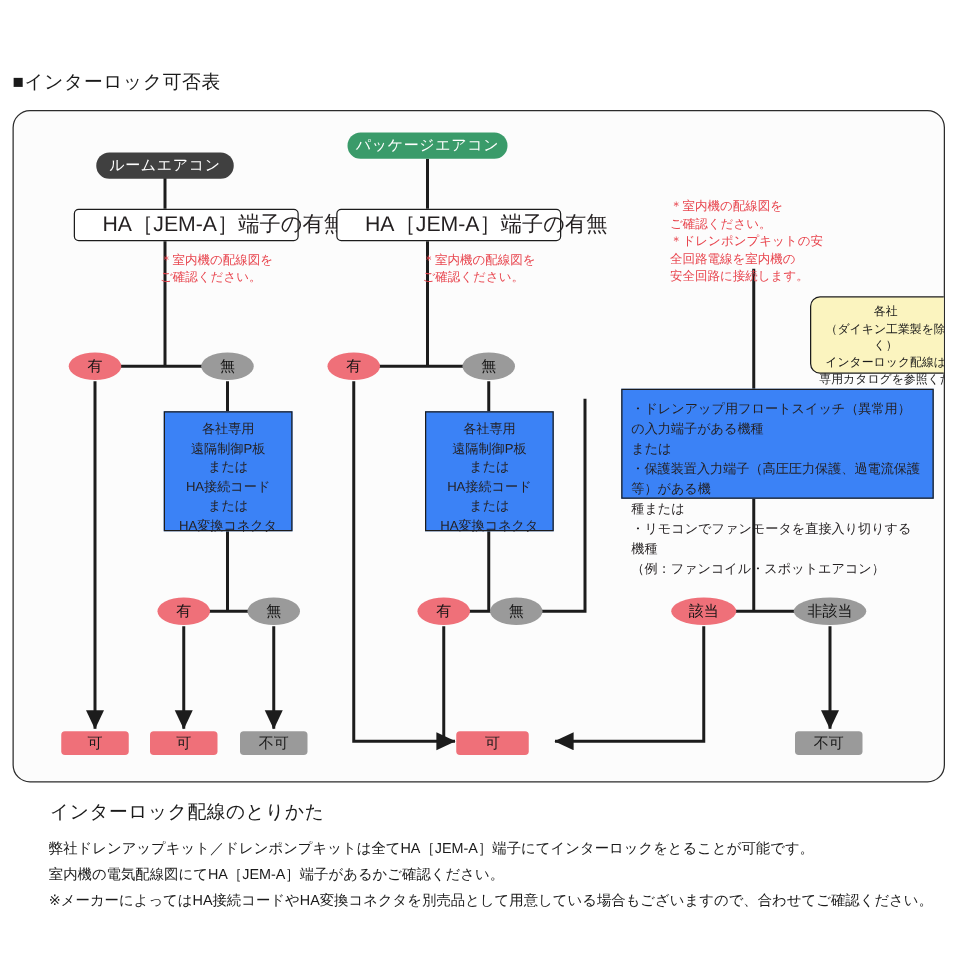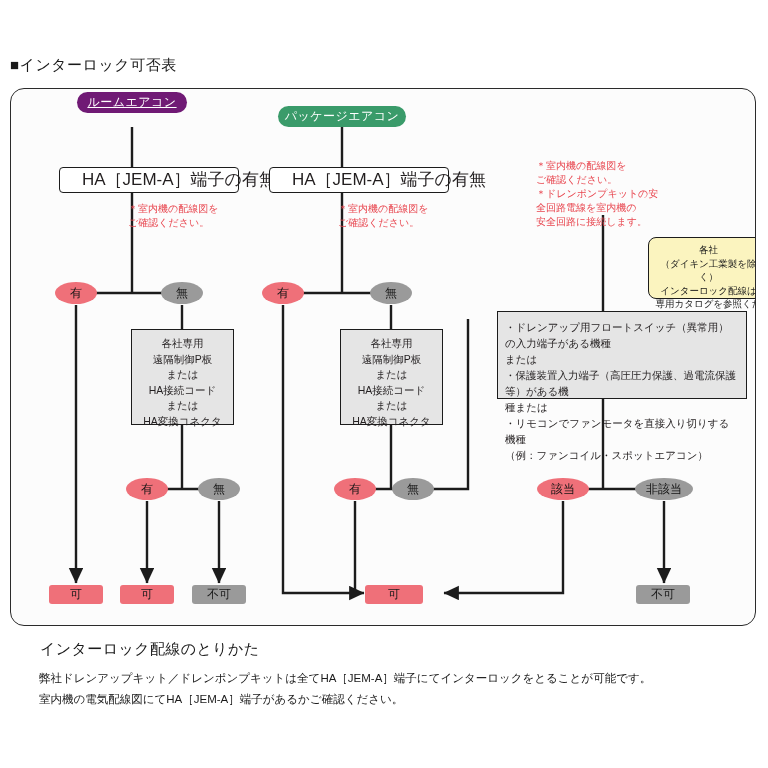--- a/index.html
+++ b/index.html
@@ -76,21 +76,21 @@
     font-size:12px;text-align:center;
     color:#1a1a1a;
   }
   .result.ok{background:#ef7079;}
   .result.ng{background:#9a9a9a;}
 
   
   .infobox{
     position:absolute;
     border:1.6px solid #1c1c1c;
-    background:#e5e5e5;
+    background:#3b82f6;
     font-size:10.5px;line-height:15.5px;
     text-align:center;
     box-sizing:border-box;
     padding:6px 4px;
   }
   .infobox.left{text-align:left;padding:7px 7px;line-height:16px;}
 
   
   .yellownote{
     position:absolute;
@@ -177,21 +177,21 @@
         <path d="M592,310 L592,400"></path>
 
         <path d="M556,400 L657,400"></path>
 
         <path d="M552,412 L552,504 L433,504" marker-end="url(#arw)"></path>
 
         <path d="M653,412 L653,494" marker-end="url(#arw)"></path>
       </g>
     </svg>
 
-    <div class="pill" style="left:66px;top:3px;width:110px;background:#701a75;text-decoration:underline;">ルームエアコン</div>
+    <div class="pill" style="left:66px;top:33px;width:110px;background:#404040;">ルームエアコン</div>
     <div class="pill" style="left:267px;top:17px;width:128px;background:#3a9b6a;">パッケージエアコン</div>
 
     <div class="qbox" style="left:48px;top:78px;width:134px;">HA［JEM-A］端子の有無</div>
     <div class="qbox" style="left:258px;top:78px;width:134px;">HA［JEM-A］端子の有無</div>
 
     <div class="rednote" style="left:117px;top:113px;">＊室内機の配線図を
   ご確認ください。</div>
     <div class="rednote" style="left:327px;top:113px;">＊室内機の配線図を
   ご確認ください。</div>
     <div class="rednote" style="left:525px;top:70px;">＊室内機の配線図を
@@ -251,14 +251,15 @@
     <div class="result ok" style="left:109px;top:496px;width:54px;">可</div>
     <div class="result ng" style="left:181px;top:496px;width:54px;">不可</div>
     <div class="result ok" style="left:354px;top:496px;width:58px;">可</div>
     <div class="result ng" style="left:625px;top:496px;width:54px;">不可</div>
 
   </div>
 
   <div class="caption-head">インターロック配線のとりかた</div>
   <div class="caption-line" style="top:671px;">弊社ドレンアップキット／ドレンポンプキットは全てHA［JEM-A］端子にてインターロックをとることが可能です。</div>
   <div class="caption-line" style="top:692px;">室内機の電気配線図にてHA［JEM-A］端子があるかご確認ください。</div>
+  <div class="caption-line" style="top:713px;">※メーカーによってはHA接続コードやHA変換コネクタを別売品として用意している場合もございますので、合わせてご確認ください。</div>
 
 </div>
 
 </body></html>

